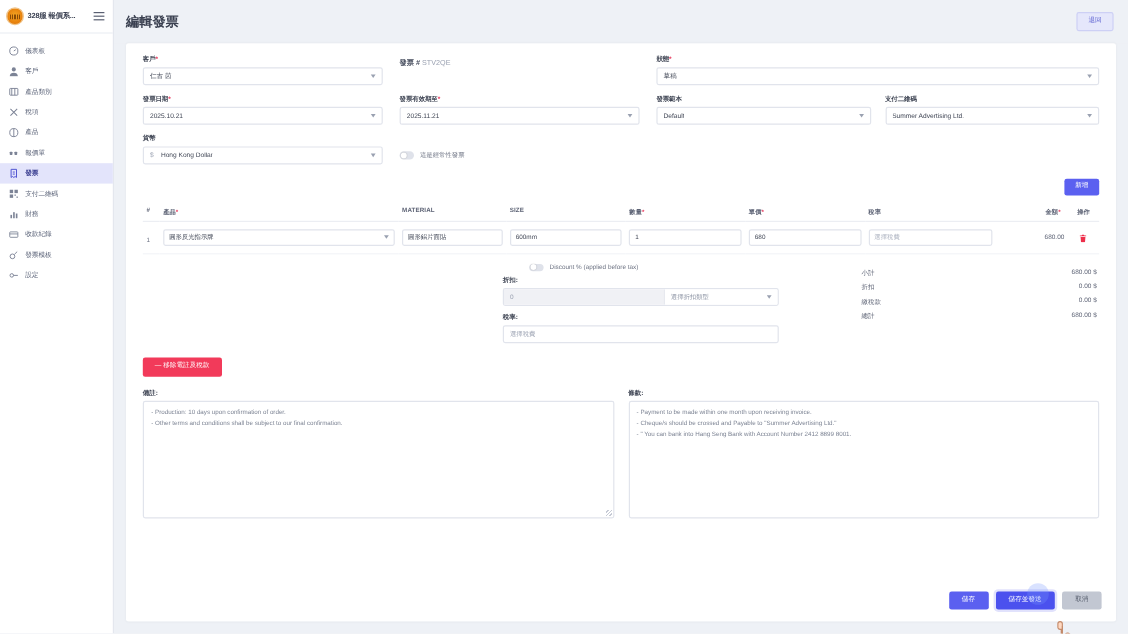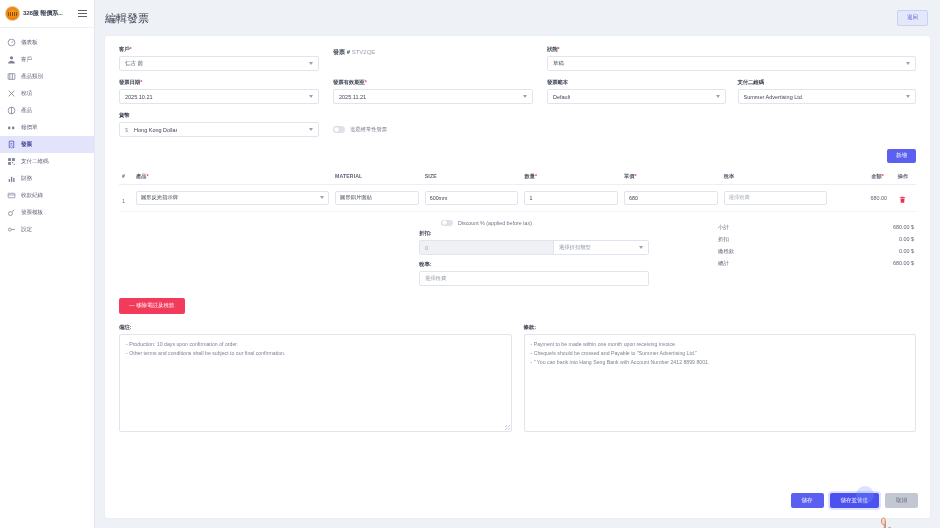--- a/index.html
+++ b/index.html
@@ -49,21 +49,21 @@
   .nav-icon { width: 9px; height: 9px; flex: 0 0 9px; display: flex; align-items: center; justify-content: center; }
   .nav-icon svg { width: 9px; height: 9px; display: block; }
   .nav-label { font-size: 5.6px; color: #5d657a; white-space: nowrap; letter-spacing: -0.1px; }
 
   
   .main { flex: 1; height: 528px; position: relative; background: #eef1f6; }
   .topbar {
     height: 36px; display: flex; align-items: center;
     padding: 0 12px 0 10px; background: #eef1f6;
   }
-  .page-title { font-size: 11px; font-weight: normal; color: #3a4050; }
+  .page-title { font-size: 11px; font-weight: bold; color: #3a4050; }
   .btn {
     border: none; border-radius: 2.5px; cursor: pointer;
     font-family: inherit; line-height: 1;
   }
   .btn-back {
     margin-left: auto; background: #e5e7fb; color: #5a5fd0;
     border: 1px solid #cdd0f5;
     font-size: 5.5px; padding: 4px 9px; border-radius: 2px;
   }
 

